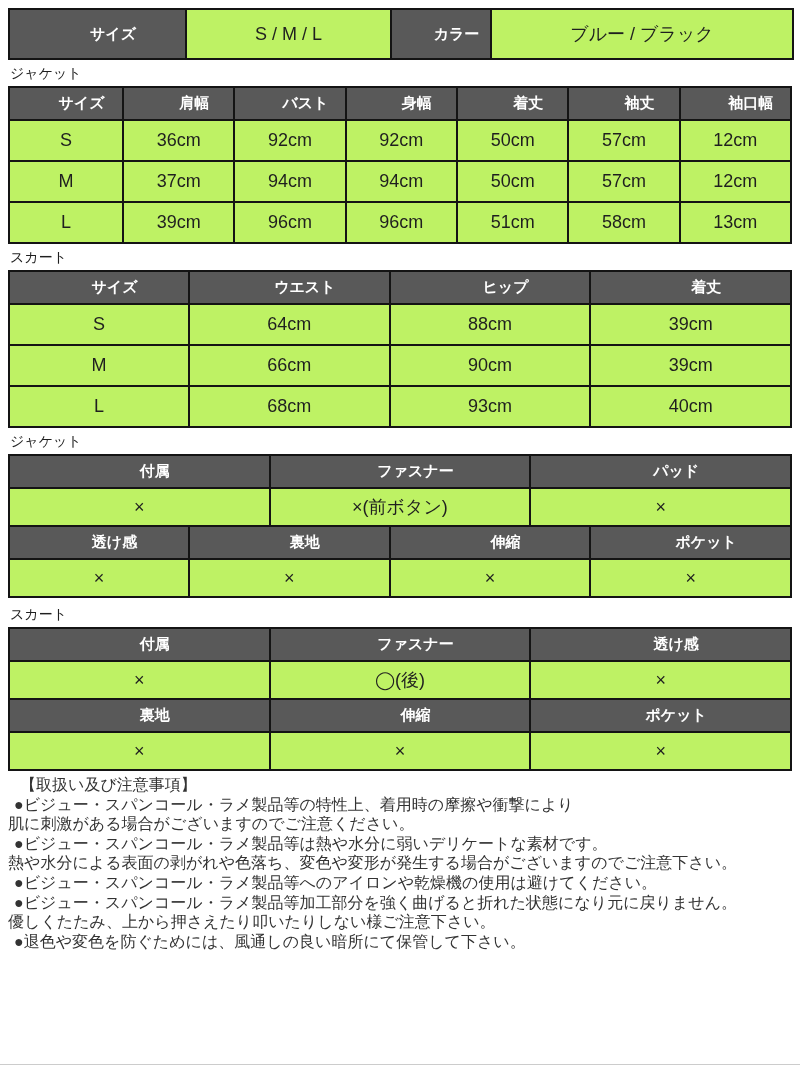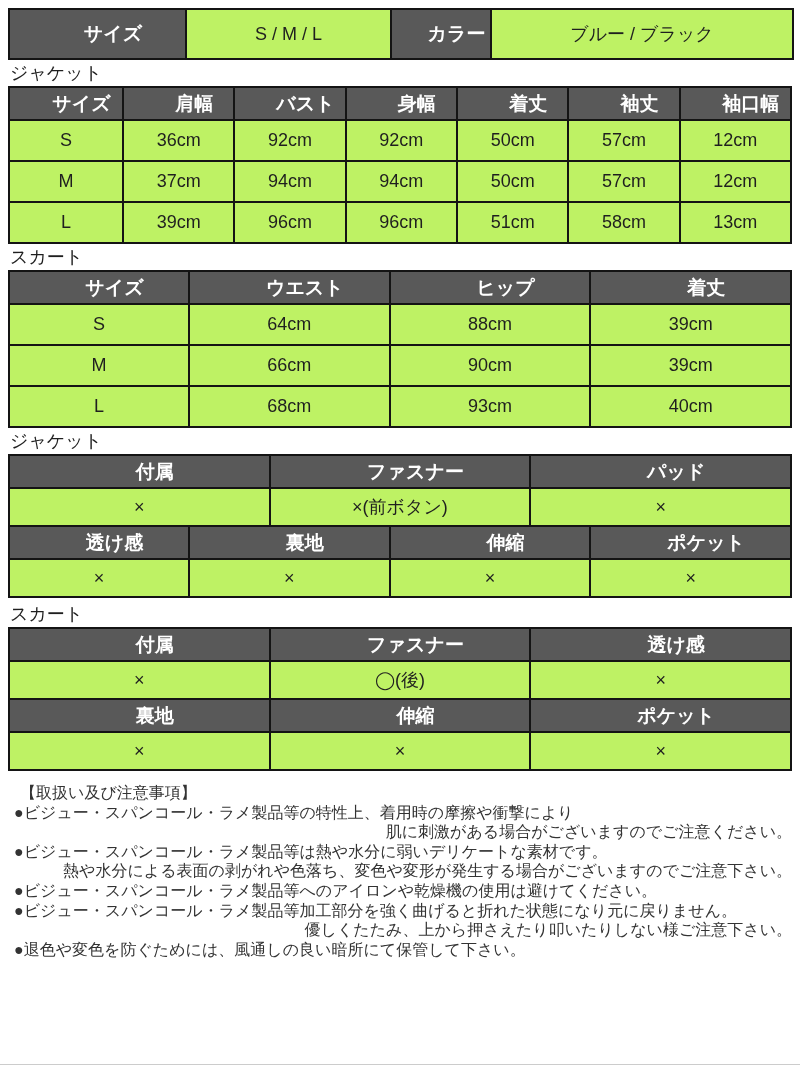--- a/index.html
+++ b/index.html
@@ -22,51 +22,51 @@
     border:2px solid #141414;
     text-align:center;
     vertical-align:middle;
     overflow:hidden;
     white-space:pre-wrap;
   }
   th {
     background:#595959;
     color:#ffffff;
     font-weight:bold;
-    font-size:19px;
+    font-size:15px;
     padding-left:32px;
   }
   td {
     background:#bef264;
     color:#1f1f1f;
     font-weight:normal;
     font-size:18px;
   }
   .spec-table th, .spec-table td { height:46px; }
   .size-table th { height:29px; }
   .size-table td { height:37px; }
   .detail-table th { height:29px; }
   .detail-table td { height:34px; }
   .stack-merge { margin-top:-2px; }
   .t-sec {
-    font-size:18px;
+    font-size:14px;
     color:#1f1f1f;
     margin:3px 0 2px 2px;
     height:21px;
     line-height:21px;
   }
   .notes {
-    margin-top:12px;
+    margin-top:4px;
     font-size:16px;
     line-height:19.6px;
     color:#333333;
   }
   .notes .nt { padding-left:12px; }   
   .notes .nb { padding-left:6px; }    
-  .notes .nc { padding-left:0;text-align:right; }      
+  .notes .nc { padding-left:0; }      
   .bottom-line {
     position:absolute;
     left:0; right:0; top:1064px;
     border-top:1px solid #cccccc;
   }
 </style>
 </head>
 <body>
 
 <div class="page">

